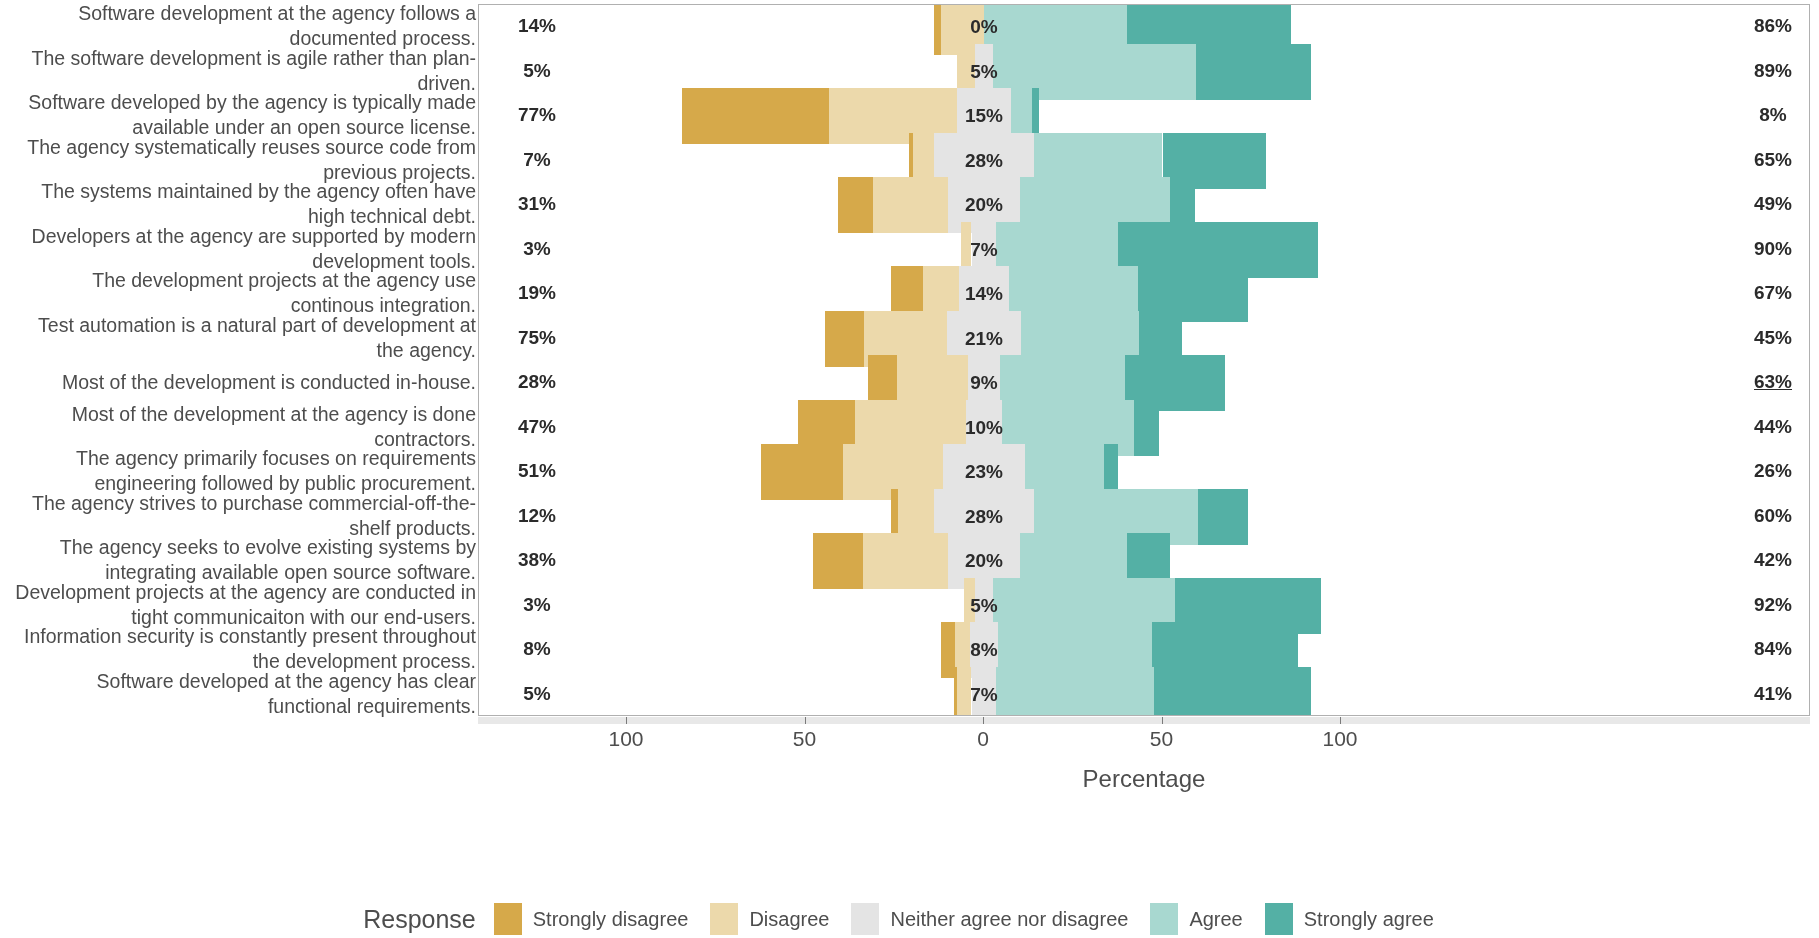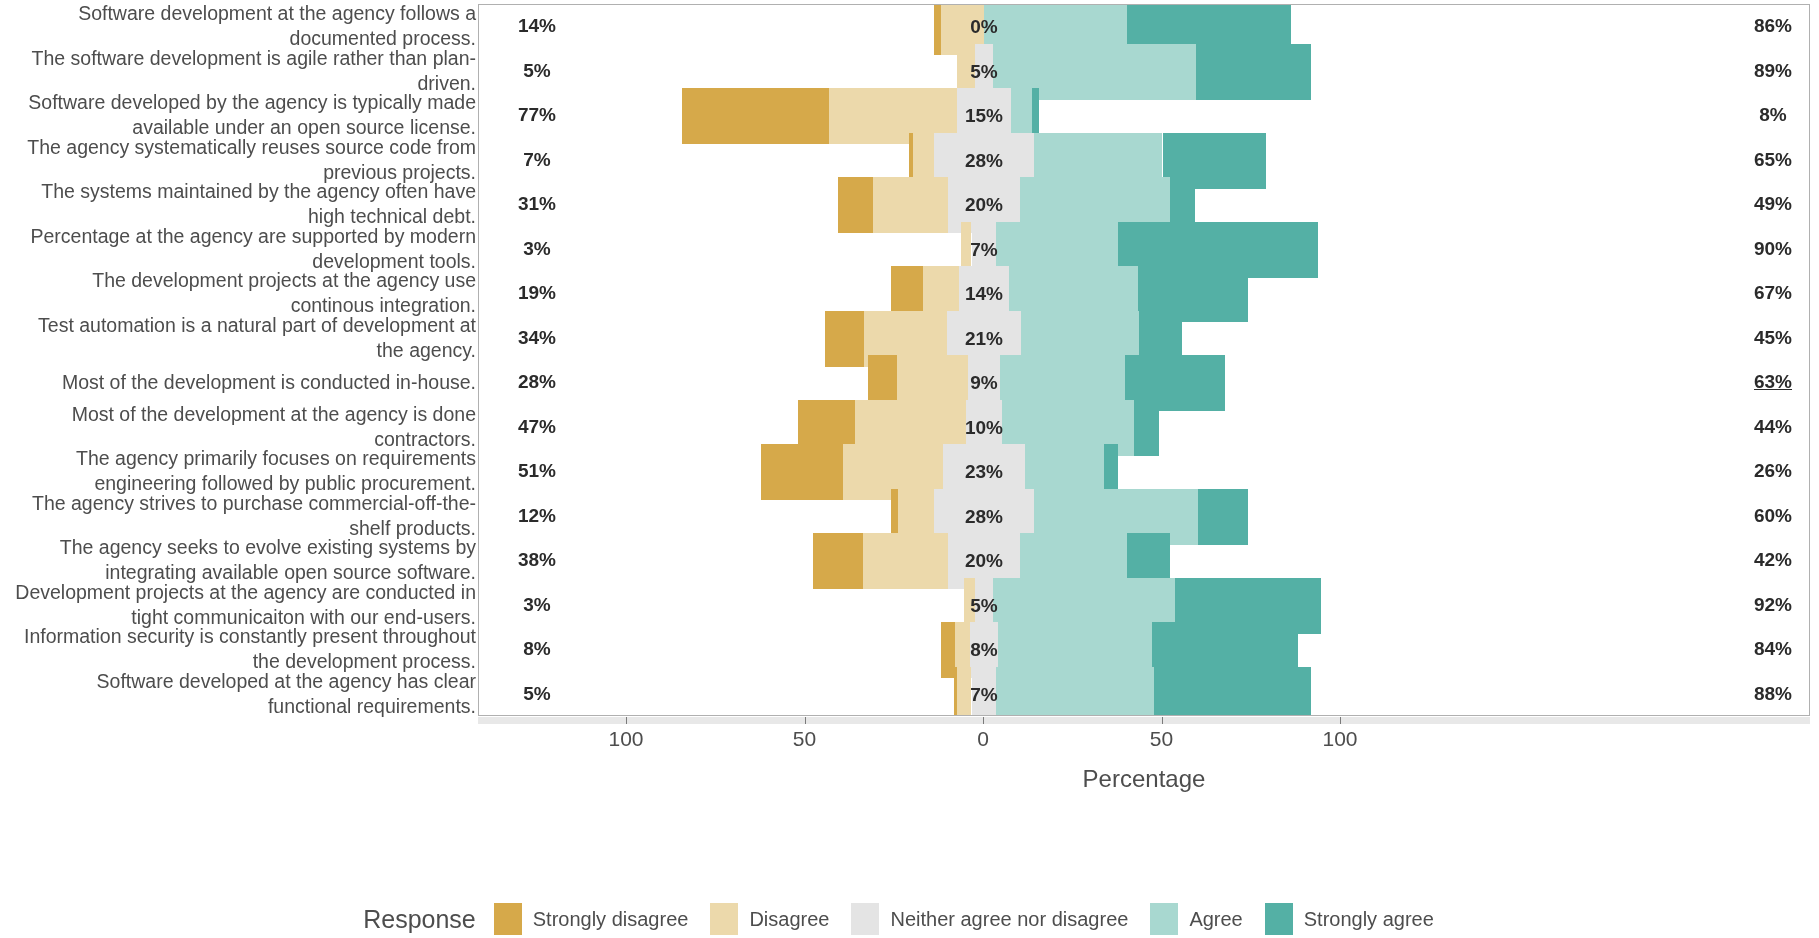--- a/index.html
+++ b/index.html
@@ -104,21 +104,21 @@
 <body>
 
 <div id="chart">
 
   <div class="labels">
       <div class="stmt" style="top: 22.25px;">Software development at the agency follows a documented process.</div>
       <div class="stmt" style="top: 66.75px;">The software development is agile rather than plan-driven.</div>
       <div class="stmt" style="top: 111.25px;">Software developed by the agency is typically made available under an open source license.</div>
       <div class="stmt" style="top: 155.75px;">The agency systematically reuses source code from previous projects.</div>
       <div class="stmt" style="top: 200.25px;">The systems maintained by the agency often have high technical debt.</div>
-      <div class="stmt" style="top: 244.75px;">Percentage at the agency are supported by modern development tools.</div>
+      <div class="stmt" style="top: 244.75px;">Developers at the agency are supported by modern development tools.</div>
       <div class="stmt" style="top: 289.25px;">The development projects at the agency use continous integration.</div>
       <div class="stmt" style="top: 333.75px;">Test automation is a natural part of development at the agency.</div>
       <div class="stmt" style="top: 378.25px;">Most of the development is conducted in-house.</div>
       <div class="stmt" style="top: 422.75px;">Most of the development at the agency is done contractors.</div>
       <div class="stmt" style="top: 467.25px;">The agency primarily focuses on requirements engineering followed by public procurement.</div>
       <div class="stmt" style="top: 511.75px;">The agency strives to purchase commercial-off-the-shelf products.</div>
       <div class="stmt" style="top: 556.25px;">The agency seeks to evolve existing systems by integrating available open source software.</div>
       <div class="stmt" style="top: 600.75px;">Development projects at the agency are conducted in tight communicaiton with our end-users.</div>
       <div class="stmt" style="top: 689.75px;">Software developed at the agency has clear functional requirements.</div>
       <div class="stmt" style="top: 645.25px;">Information security is constantly present throughout the development process.</div>
@@ -333,31 +333,31 @@
     <div class="pctleft" style="top: 115.25px;">77%</div>
     <div class="pctright" style="top: 115.25px;">8%</div>
     <div class="pctleft" style="top: 159.75px;">7%</div>
     <div class="pctright" style="top: 159.75px;">65%</div>
     <div class="pctleft" style="top: 204.25px;">31%</div>
     <div class="pctright" style="top: 204.25px;">49%</div>
     <div class="pctleft" style="top: 248.75px;">3%</div>
     <div class="pctright" style="top: 248.75px;">90%</div>
     <div class="pctleft" style="top: 293.25px;">19%</div>
     <div class="pctright" style="top: 293.25px;">67%</div>
-    <div class="pctleft" style="top: 337.75px;">34%</div>
+    <div class="pctleft" style="top: 337.75px;">75%</div>
     <div class="pctright" style="top: 337.75px;">45%</div>
     <div class="pctleft" style="top: 382.25px;">28%</div>
     <div class="pctright" style="top: 382.25px; text-decoration: underline;">63%</div>
     <div class="pctleft" style="top: 426.75px;">47%</div>
     <div class="pctright" style="top: 426.75px;">44%</div>
     <div class="pctleft" style="top: 471.25px;">51%</div>
     <div class="pctright" style="top: 471.25px;">26%</div>
     <div class="pctleft" style="top: 515.75px;">12%</div>
     <div class="pctright" style="top: 515.75px;">60%</div>
     <div class="pctleft" style="top: 560.25px;">38%</div>
     <div class="pctright" style="top: 560.25px;">42%</div>
     <div class="pctleft" style="top: 604.75px;">3%</div>
     <div class="pctright" style="top: 604.75px;">92%</div>
     <div class="pctleft" style="top: 649.25px;">8%</div>
     <div class="pctright" style="top: 649.25px;">84%</div>
     <div class="pctleft" style="top: 693.75px;">5%</div>
-    <div class="pctright" style="top: 693.75px;">88%</div>
+    <div class="pctright" style="top: 693.75px;">41%</div>
   </div>
 
 </body></html>

